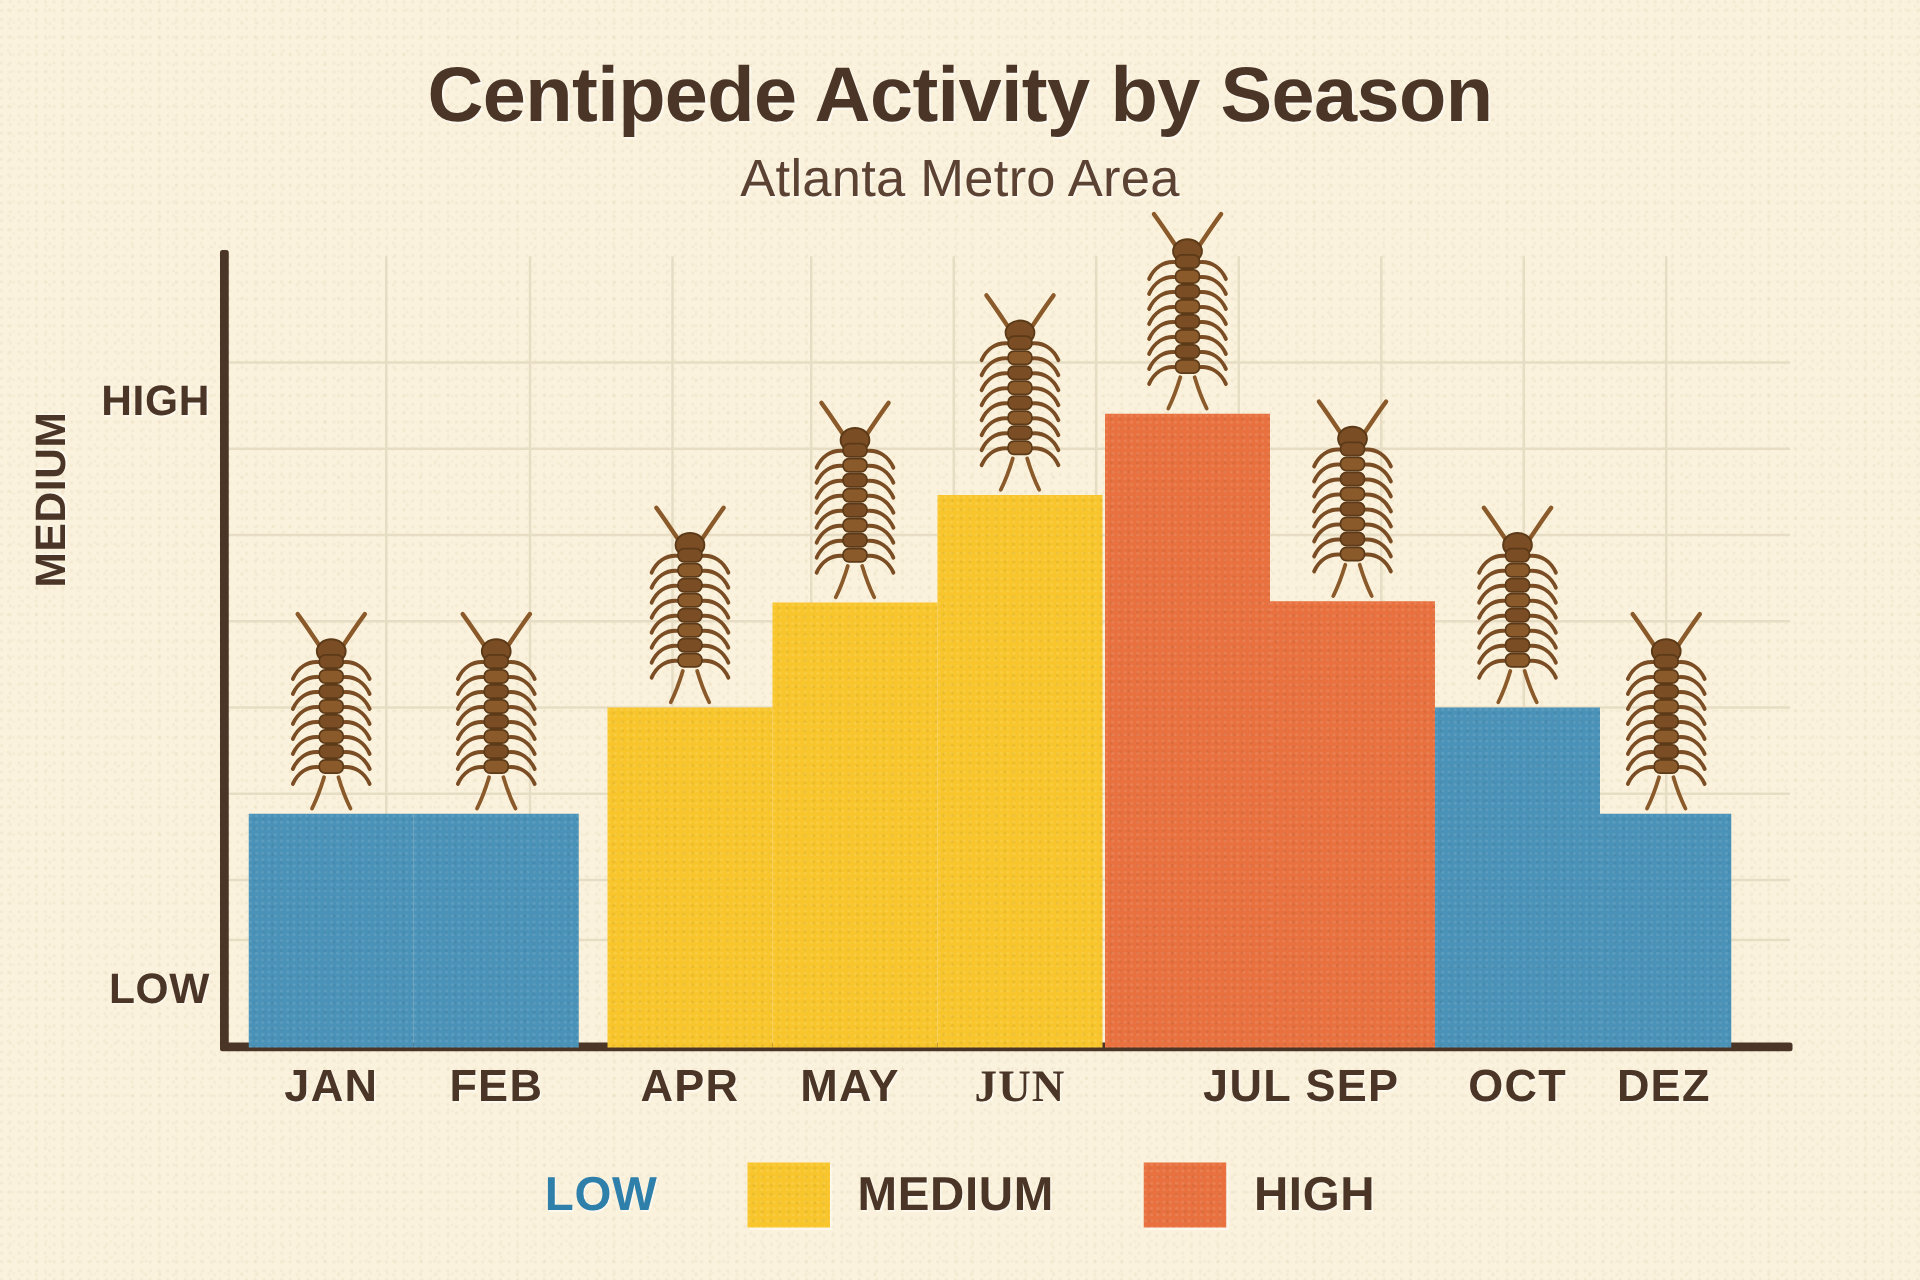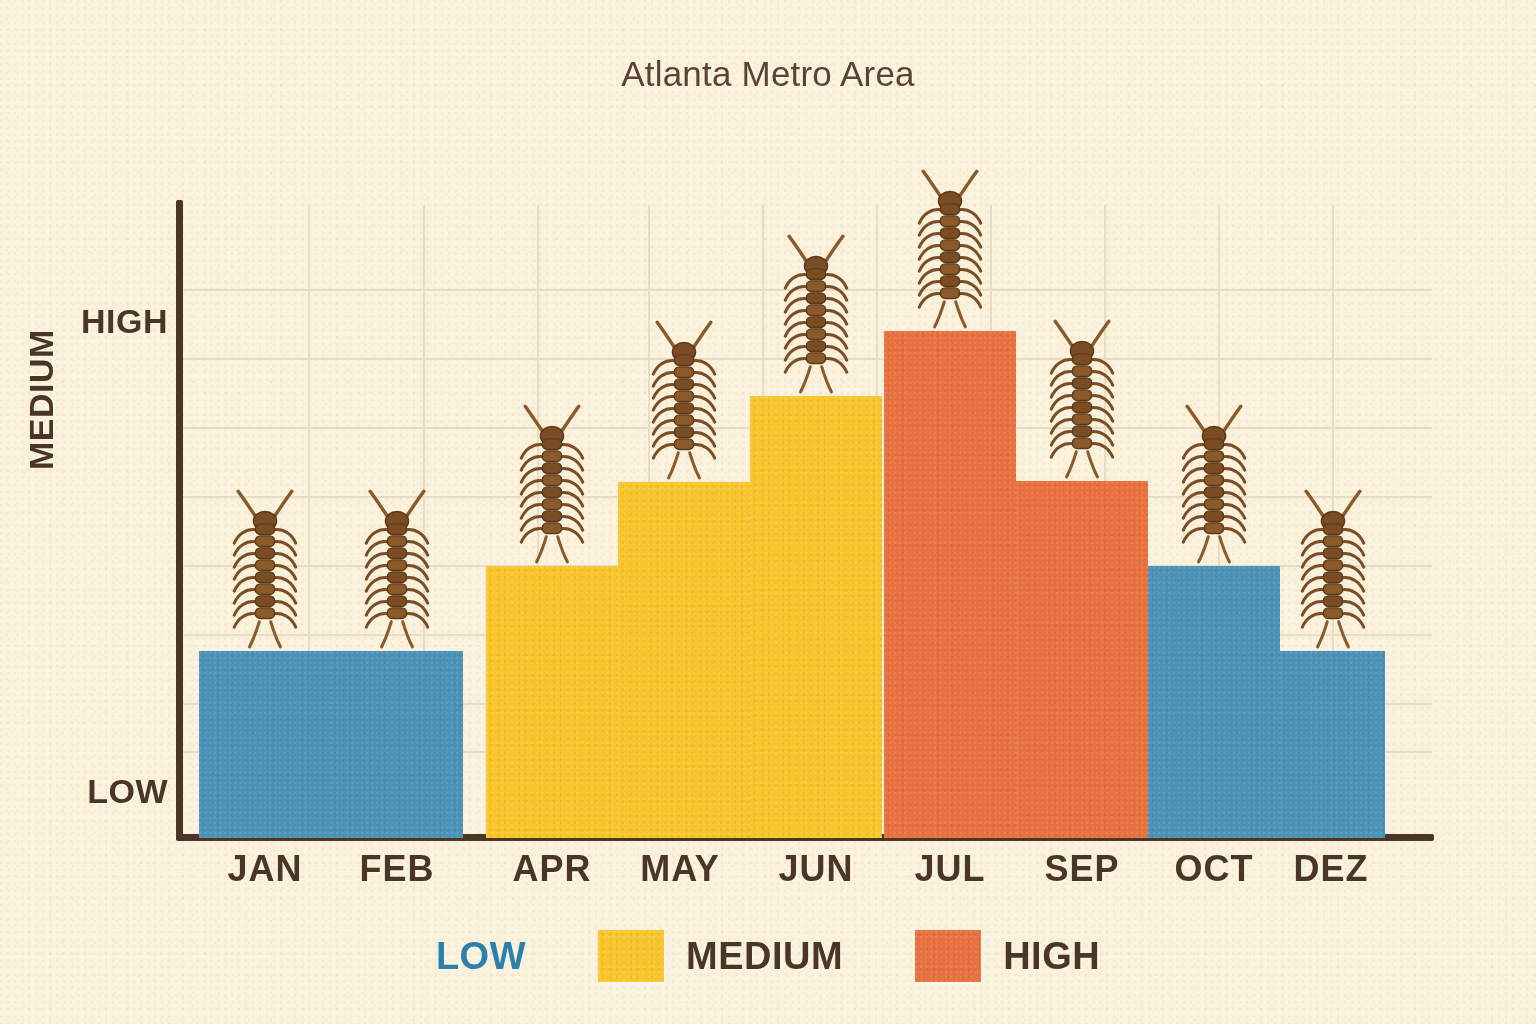--- a/index.html
+++ b/index.html
@@ -37,21 +37,21 @@
   .chart-title {
     font-size: 62px;
     font-weight: bold;
     color: #4a3526;
     letter-spacing: -0.5px;
     line-height: 1.05;
     text-shadow: 1.5px 1.5px 0 rgba(255,255,255,0.55);
   }
   .chart-subtitle {
     margin-top: 10px;
-    font-size: 35px;
+    font-size: 42px;
     font-weight: normal;
     color: #5b4232;
     letter-spacing: 0.2px;
     text-shadow: 1.2px 1.2px 0 rgba(255,255,255,0.5);
   }
 
   
   .plot {
     position: absolute;
     left: 182px;
@@ -182,20 +182,21 @@
     text-shadow: 1.2px 1.2px 0 rgba(255,255,255,0.5);
   }
   .legend-label.low-style { color: #2f7fab; }
 </style>
 </head>
 <body>
 
 <div id="root">
 
   <div class="title-block">
+    <div class="chart-title">Centipede Activity by Season</div>
     <div class="chart-subtitle">Atlanta Metro Area</div>
   </div>
 
   <div class="plot">
     <div class="gridlines" id="gridlines">
         <div class="gh" style="top: 84px;"></div>
         <div class="gh" style="top: 153px;"></div>
         <div class="gh" style="top: 222px;"></div>
         <div class="gh" style="top: 291px;"></div>
         <div class="gh" style="top: 360px;"></div>
@@ -395,21 +396,21 @@
           <rect x="40" y="52.5" width="20" height="11" rx="5" fill="#8a5a2b" stroke="#5c3a18" stroke-width="1.4"></rect>
           <rect x="40" y="65" width="20" height="11" rx="5" fill="#7a4d24" stroke="#5c3a18" stroke-width="1.4"></rect>
           <rect x="40" y="77.5" width="20" height="11" rx="5" fill="#8a5a2b" stroke="#5c3a18" stroke-width="1.4"></rect>
           <rect x="40" y="90" width="20" height="11" rx="5" fill="#7a4d24" stroke="#5c3a18" stroke-width="1.4"></rect>
           <rect x="40" y="102.5" width="20" height="11" rx="5" fill="#8a5a2b" stroke="#5c3a18" stroke-width="1.4"></rect>
           <rect x="40" y="115" width="20" height="11" rx="5" fill="#7a4d24" stroke="#5c3a18" stroke-width="1.4"></rect>
           <rect x="40" y="127.5" width="20" height="11" rx="5" fill="#8a5a2b" stroke="#5c3a18" stroke-width="1.4"></rect>
     <path d="M44 142 C 41 152, 38 160, 34 168" stroke="#8a5a2b" stroke-width="3.2" fill="none" stroke-linecap="round"></path>
     <path d="M56 142 C 59 152, 62 160, 66 168" stroke="#8a5a2b" stroke-width="3.2" fill="none" stroke-linecap="round"></path>
   </svg></div>
-      <div class="xlab" style="left: 746px; width: 140px;">JUN</div>
+      <div class="xlab" style="left: 746px; width: 140px; font-family: Liberation Serif, serif;">JUN</div>
       <div class="bar" style="left: 884px; width: 132px; height: 507px; color: rgb(232, 113, 63);">
         <div class="bar-rect"></div>
       </div>
       <div class="bug" style="left: 902px; top: 165px;">
   <svg viewBox="0 0 100 176" width="96" height="170" aria-hidden="true">
     <path d="M44 38 C 36 26, 28 14, 22 6" stroke="#8a5a2b" stroke-width="3.6" fill="none" stroke-linecap="round"></path>
     <path d="M56 38 C 64 26, 72 14, 78 6" stroke="#8a5a2b" stroke-width="3.6" fill="none" stroke-linecap="round"></path>
     <path d="M40 46 C 30 45, 22 51, 18 60" stroke="#7a4d24" stroke-width="3.2" fill="none" stroke-linecap="round"></path>
           <path d="M60 46 C 70 45, 78 51, 82 60" stroke="#7a4d24" stroke-width="3.2" fill="none" stroke-linecap="round"></path>
           <path d="M40 58.5 C 30 57.5, 22 63.5, 18 72.5" stroke="#7a4d24" stroke-width="3.2" fill="none" stroke-linecap="round"></path>
@@ -431,21 +432,21 @@
           <rect x="40" y="52.5" width="20" height="11" rx="5" fill="#8a5a2b" stroke="#5c3a18" stroke-width="1.4"></rect>
           <rect x="40" y="65" width="20" height="11" rx="5" fill="#7a4d24" stroke="#5c3a18" stroke-width="1.4"></rect>
           <rect x="40" y="77.5" width="20" height="11" rx="5" fill="#8a5a2b" stroke="#5c3a18" stroke-width="1.4"></rect>
           <rect x="40" y="90" width="20" height="11" rx="5" fill="#7a4d24" stroke="#5c3a18" stroke-width="1.4"></rect>
           <rect x="40" y="102.5" width="20" height="11" rx="5" fill="#8a5a2b" stroke="#5c3a18" stroke-width="1.4"></rect>
           <rect x="40" y="115" width="20" height="11" rx="5" fill="#7a4d24" stroke="#5c3a18" stroke-width="1.4"></rect>
           <rect x="40" y="127.5" width="20" height="11" rx="5" fill="#8a5a2b" stroke="#5c3a18" stroke-width="1.4"></rect>
     <path d="M44 142 C 41 152, 38 160, 34 168" stroke="#8a5a2b" stroke-width="3.2" fill="none" stroke-linecap="round"></path>
     <path d="M56 142 C 59 152, 62 160, 66 168" stroke="#8a5a2b" stroke-width="3.2" fill="none" stroke-linecap="round"></path>
   </svg></div>
-      <div class="xlab" style="left: 880px; width: 140px;">JUL</div>
+      <div class="xlab" style="left: 928px; width: 140px;">JUL</div>
       <div class="bar" style="left: 1016px; width: 132px; height: 357px; color: rgb(232, 113, 63);">
         <div class="bar-rect"></div>
       </div>
       <div class="bug" style="left: 1034px; top: 315px;">
   <svg viewBox="0 0 100 176" width="96" height="170" aria-hidden="true">
     <path d="M44 38 C 36 26, 28 14, 22 6" stroke="#8a5a2b" stroke-width="3.6" fill="none" stroke-linecap="round"></path>
     <path d="M56 38 C 64 26, 72 14, 78 6" stroke="#8a5a2b" stroke-width="3.6" fill="none" stroke-linecap="round"></path>
     <path d="M40 46 C 30 45, 22 51, 18 60" stroke="#7a4d24" stroke-width="3.2" fill="none" stroke-linecap="round"></path>
           <path d="M60 46 C 70 45, 78 51, 82 60" stroke="#7a4d24" stroke-width="3.2" fill="none" stroke-linecap="round"></path>
           <path d="M40 58.5 C 30 57.5, 22 63.5, 18 72.5" stroke="#7a4d24" stroke-width="3.2" fill="none" stroke-linecap="round"></path>

